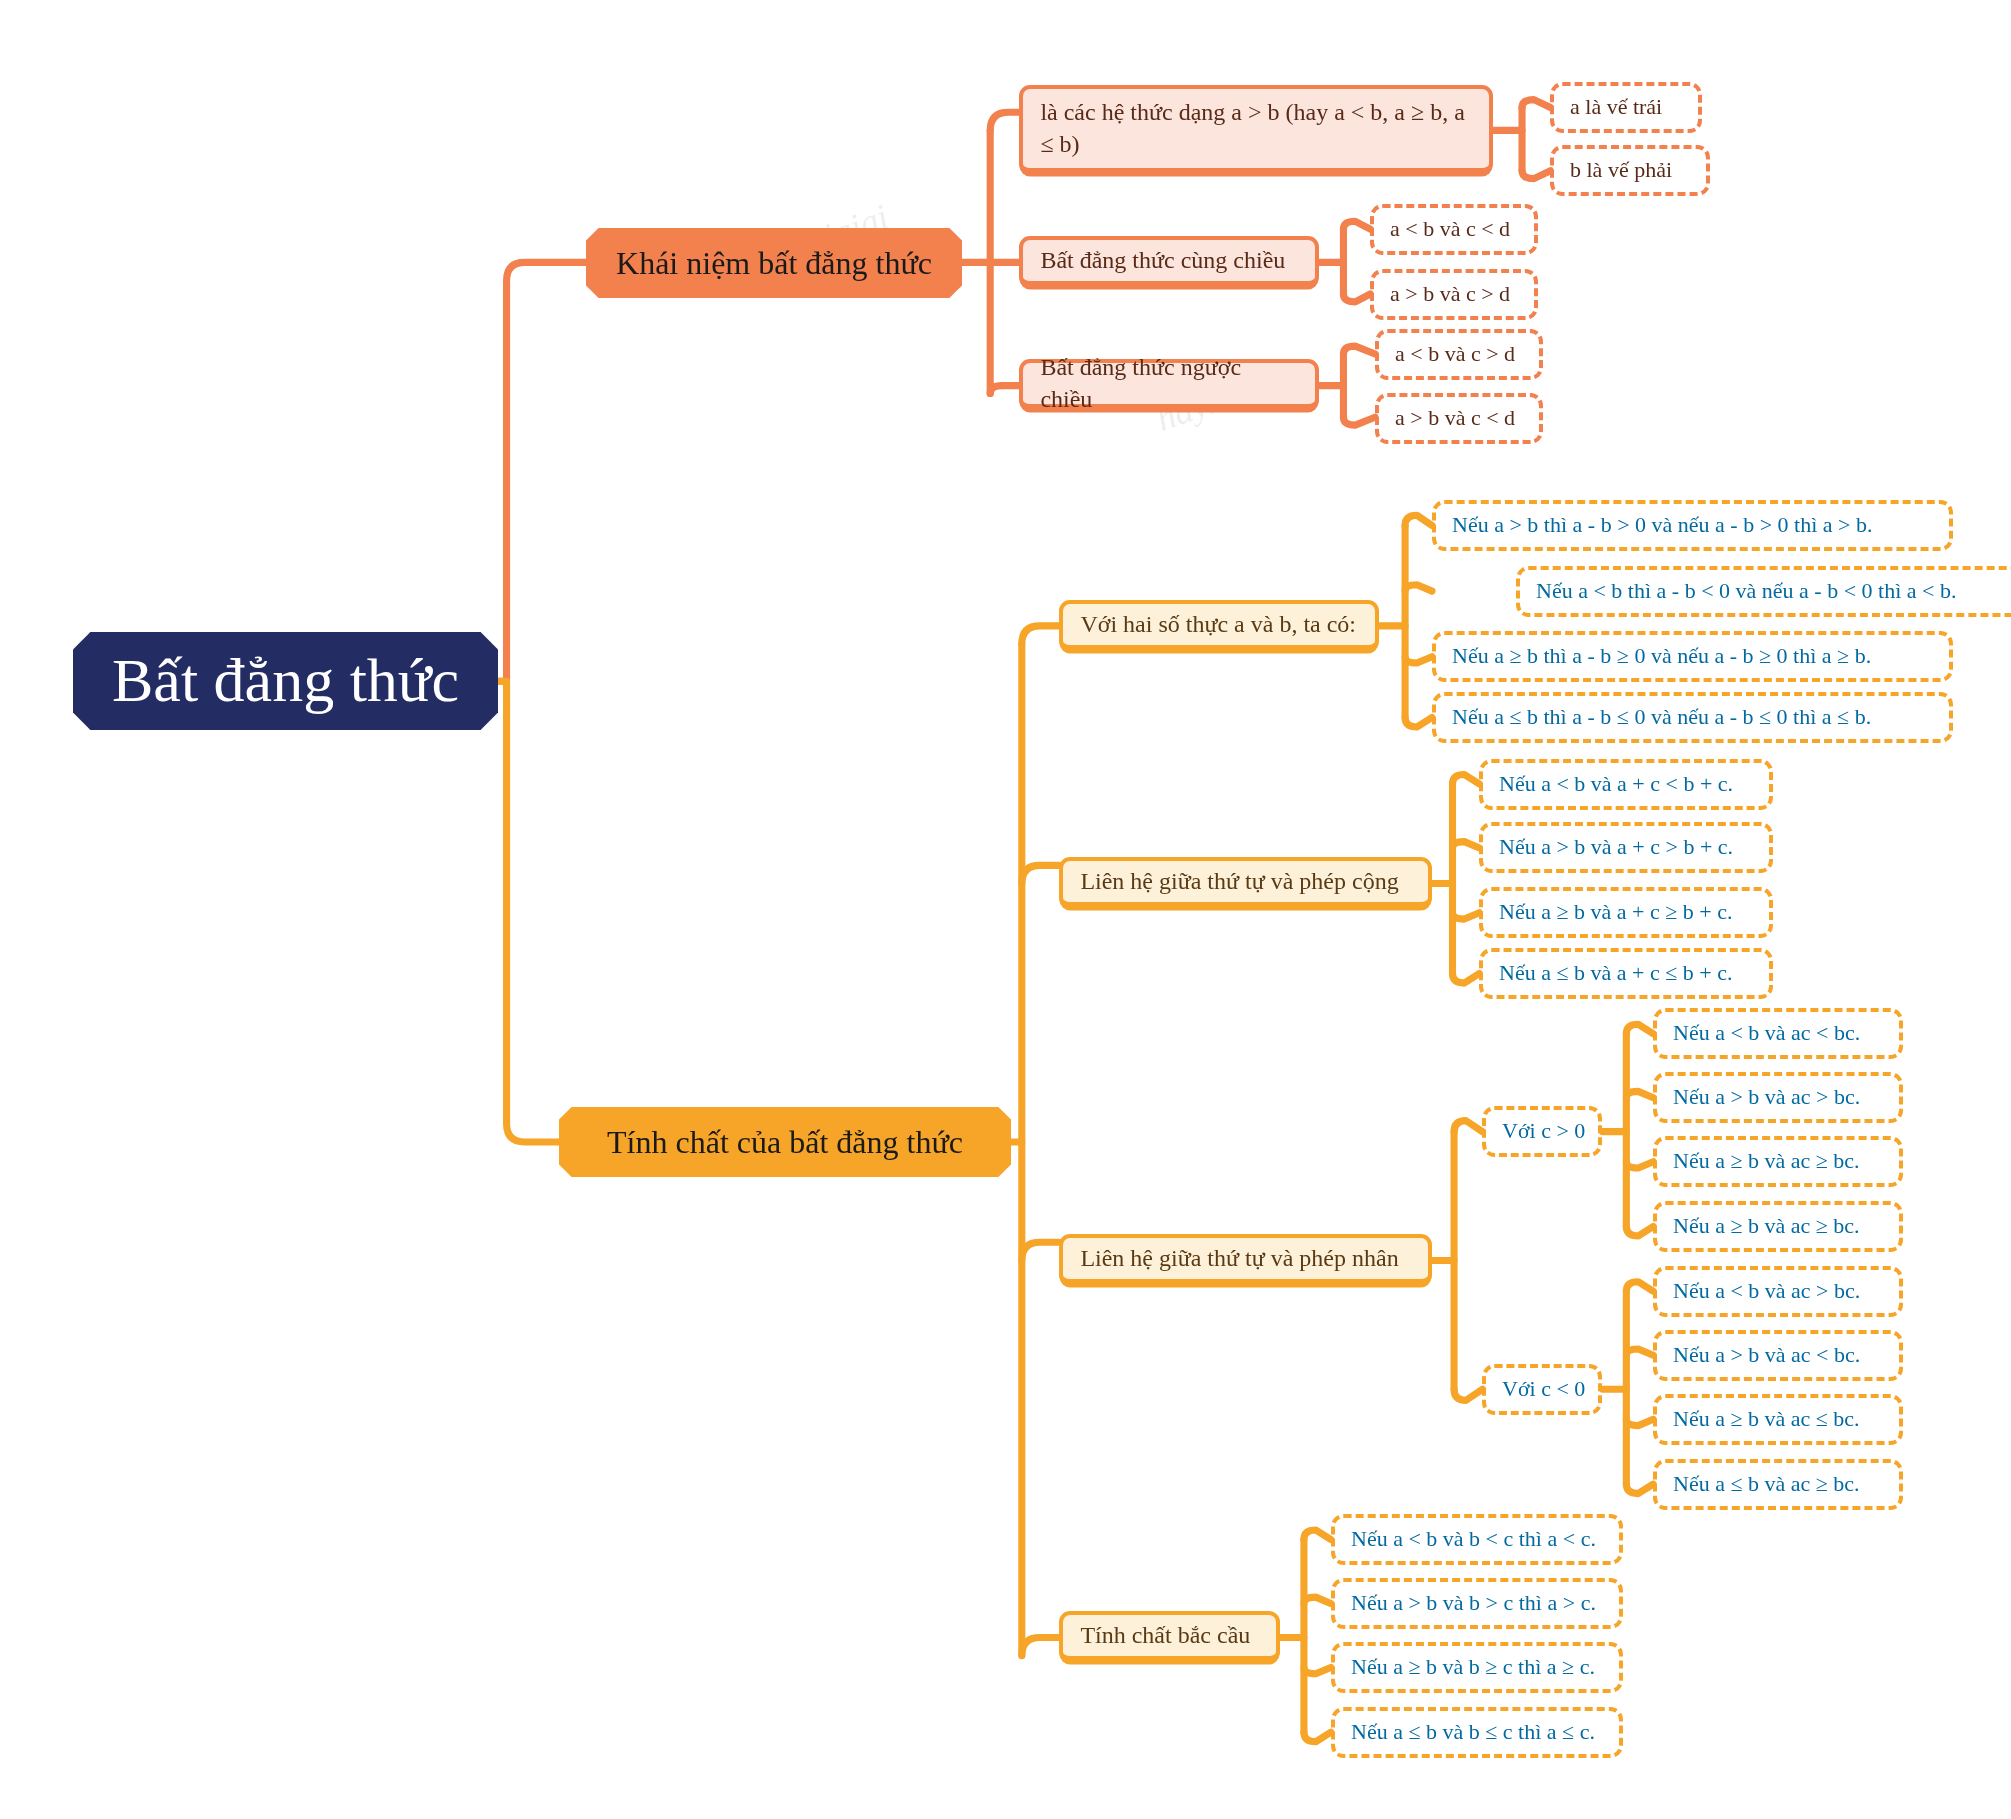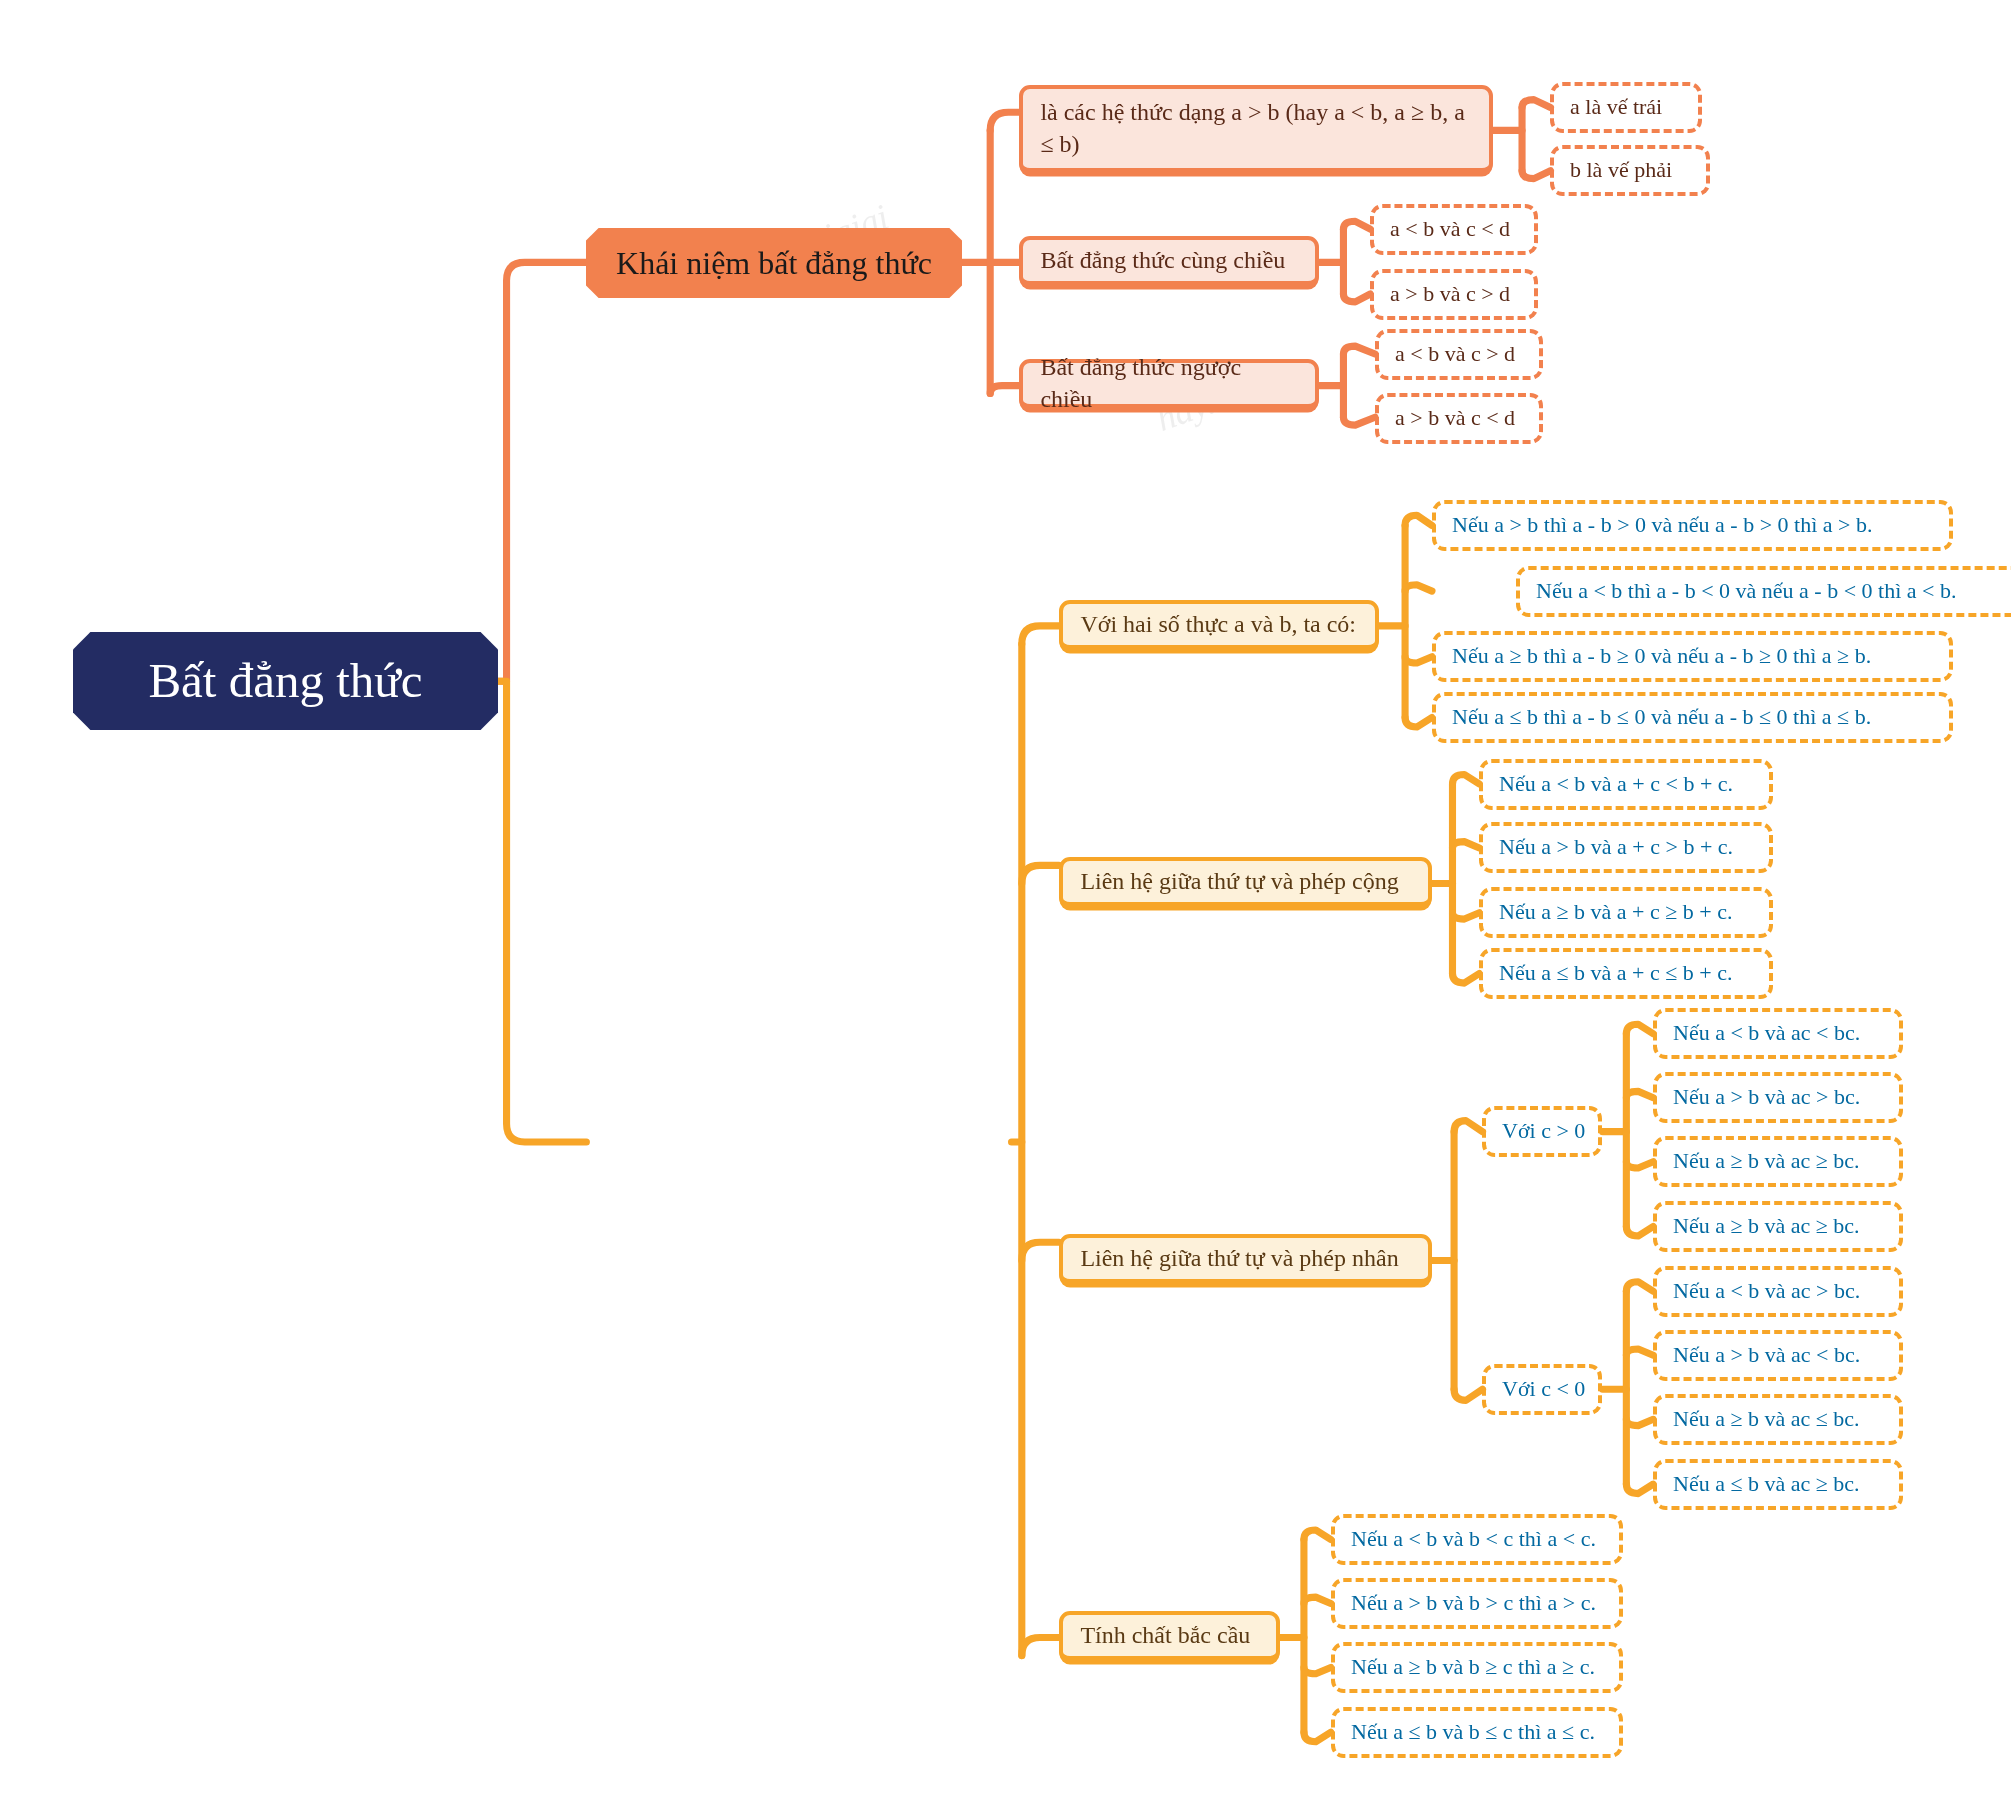--- a/index.html
+++ b/index.html
@@ -35,21 +35,21 @@
   }
   .node .txt {
     display: block;
     width: 100%;
   }
 
   
   .root {
     background: #232C63;
     color: #ffffff;
-    font-size: 49px;
+    font-size: 62px;
     line-height: 1.15;
     padding: 0 27px;
     justify-content: center;
     text-align: center;
     clip-path: polygon(
       17.4px 0, calc(100% - 17.4px) 0, 100% 17.4px,
       100% calc(100% - 17.4px), calc(100% - 17.4px) 100%,
       17.4px 100%, 0 calc(100% - 17.4px), 0 17.4px);
     box-shadow: 2.4px 4px 0 rgba(0,0,0,0.10);
   }
@@ -229,20 +229,23 @@
   <div class="node l2 pink" style="left:1019px; top:359px; width:300px; height:52px;">
     <span class="txt">Bất đẳng thức ngược chiều</span>
   </div>
   <div class="node l3 dsalmon" style="left:1375px; top:329px; width:168px; height:51px;">
     <span class="txt">a &lt; b và c &gt; d</span>
   </div>
   <div class="node l3 dsalmon" style="left:1375px; top:393px; width:168px; height:51px;">
     <span class="txt">a &gt; b và c &lt; d</span>
   </div>
 
+  <div class="node l1 amber" style="left:559px; top:1107px; width:452px; height:70px;">
+    <span class="txt">Tính chất của bất đẳng thức</span>
+  </div>
 
   <div class="node l2 cream" style="left:1059px; top:600px; width:320px; height:52px;font-family:Liberation Serif, serif;">
     <span class="txt">Với hai số thực a và b, ta có:</span>
   </div>
   <div class="node l3 damber" style="left:1432px; top:500px; width:521px; height:51px;">
     <span class="txt">Nếu a &gt; b thì a - b &gt; 0 và nếu a - b &gt; 0 thì a &gt; b.</span>
   </div>
   <div class="node l3 damber" style="left:1516px; top:566px; width:521px; height:51px;">
     <span class="txt">Nếu a &lt; b thì a - b &lt; 0 và nếu a - b &lt; 0 thì a &lt; b.</span>
   </div>

